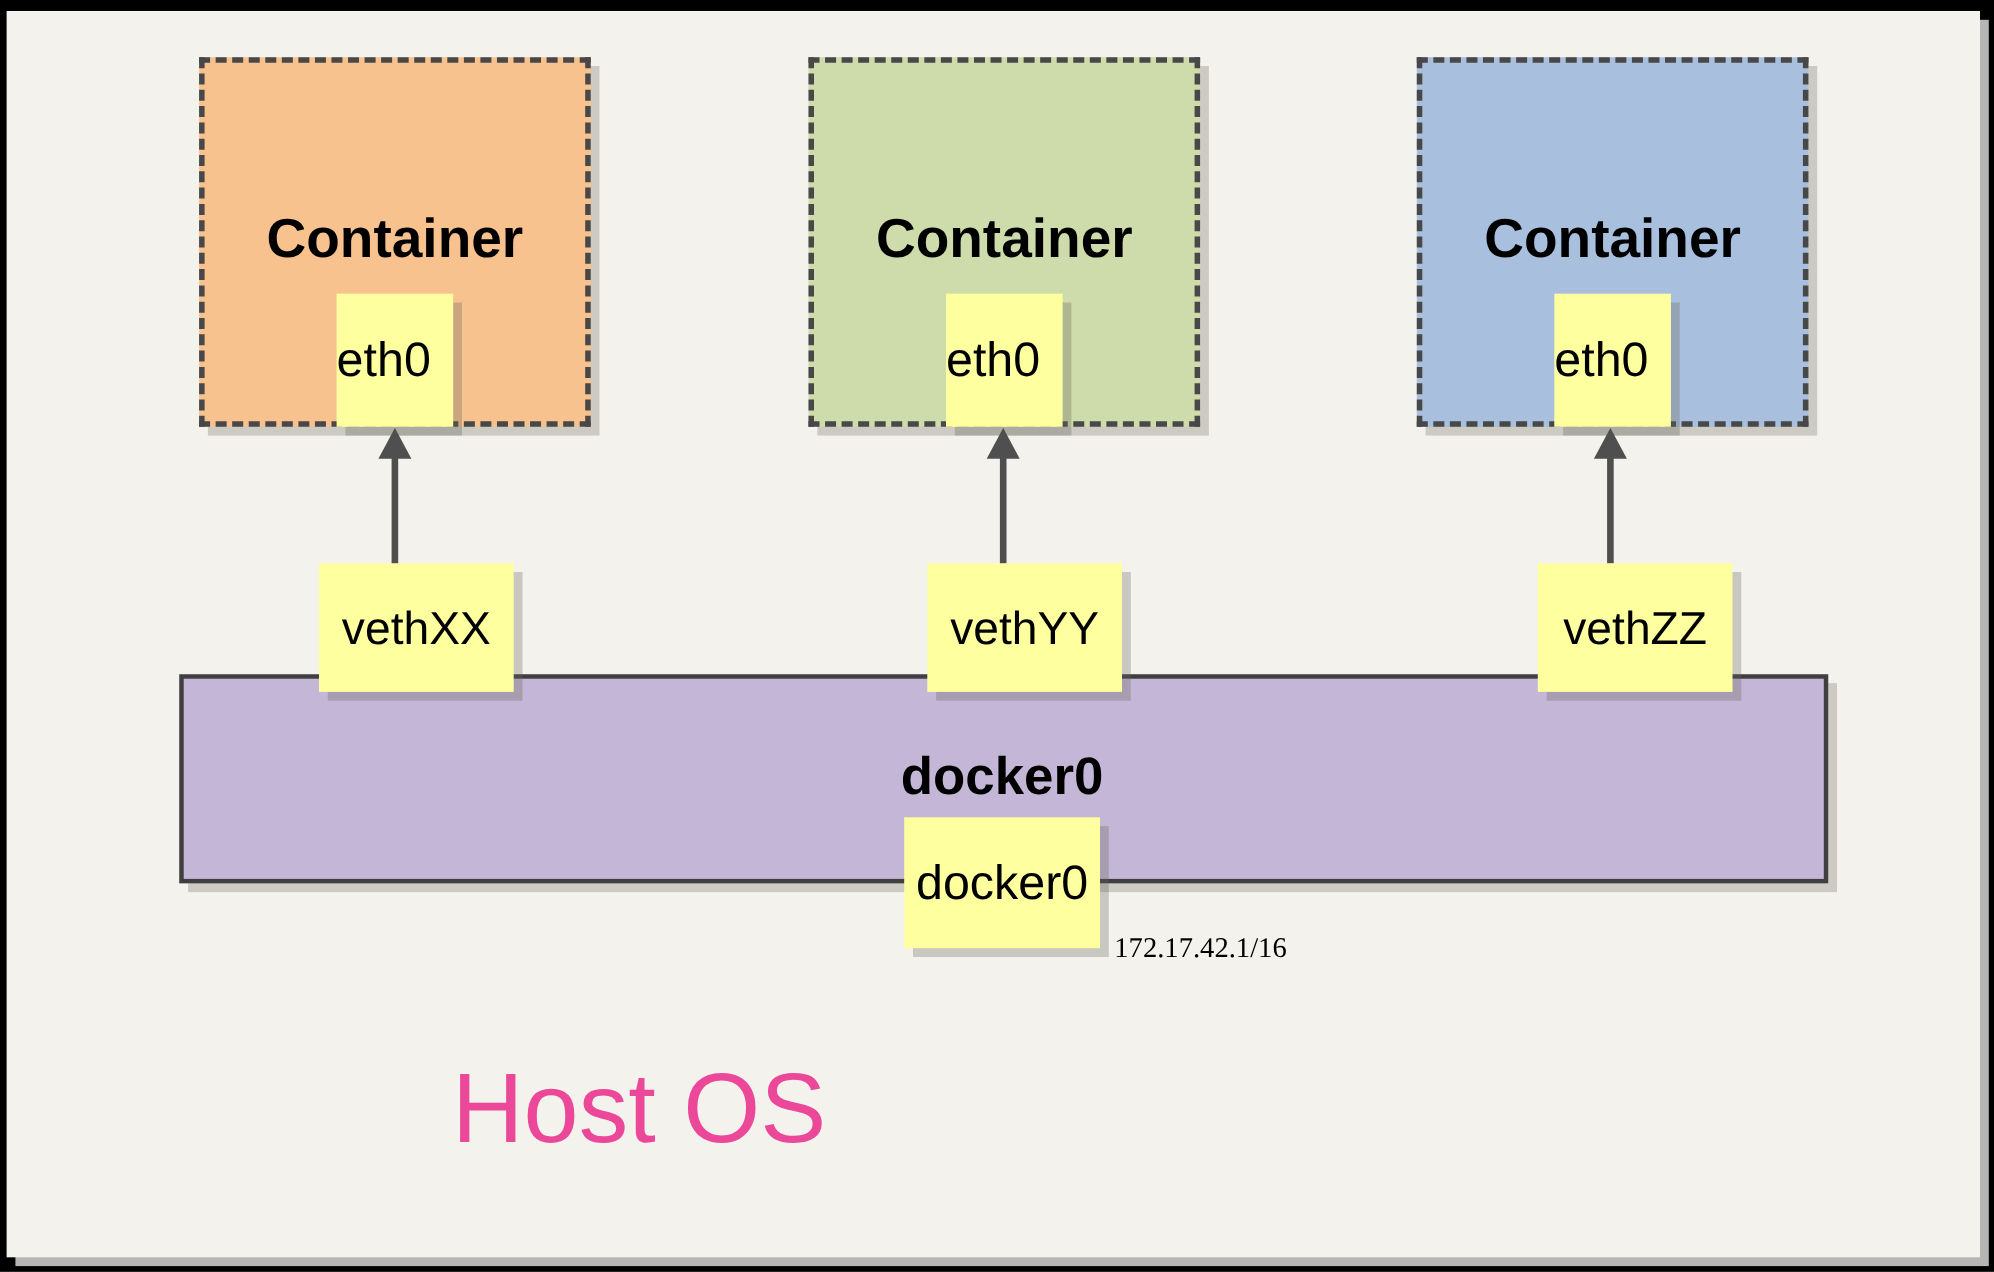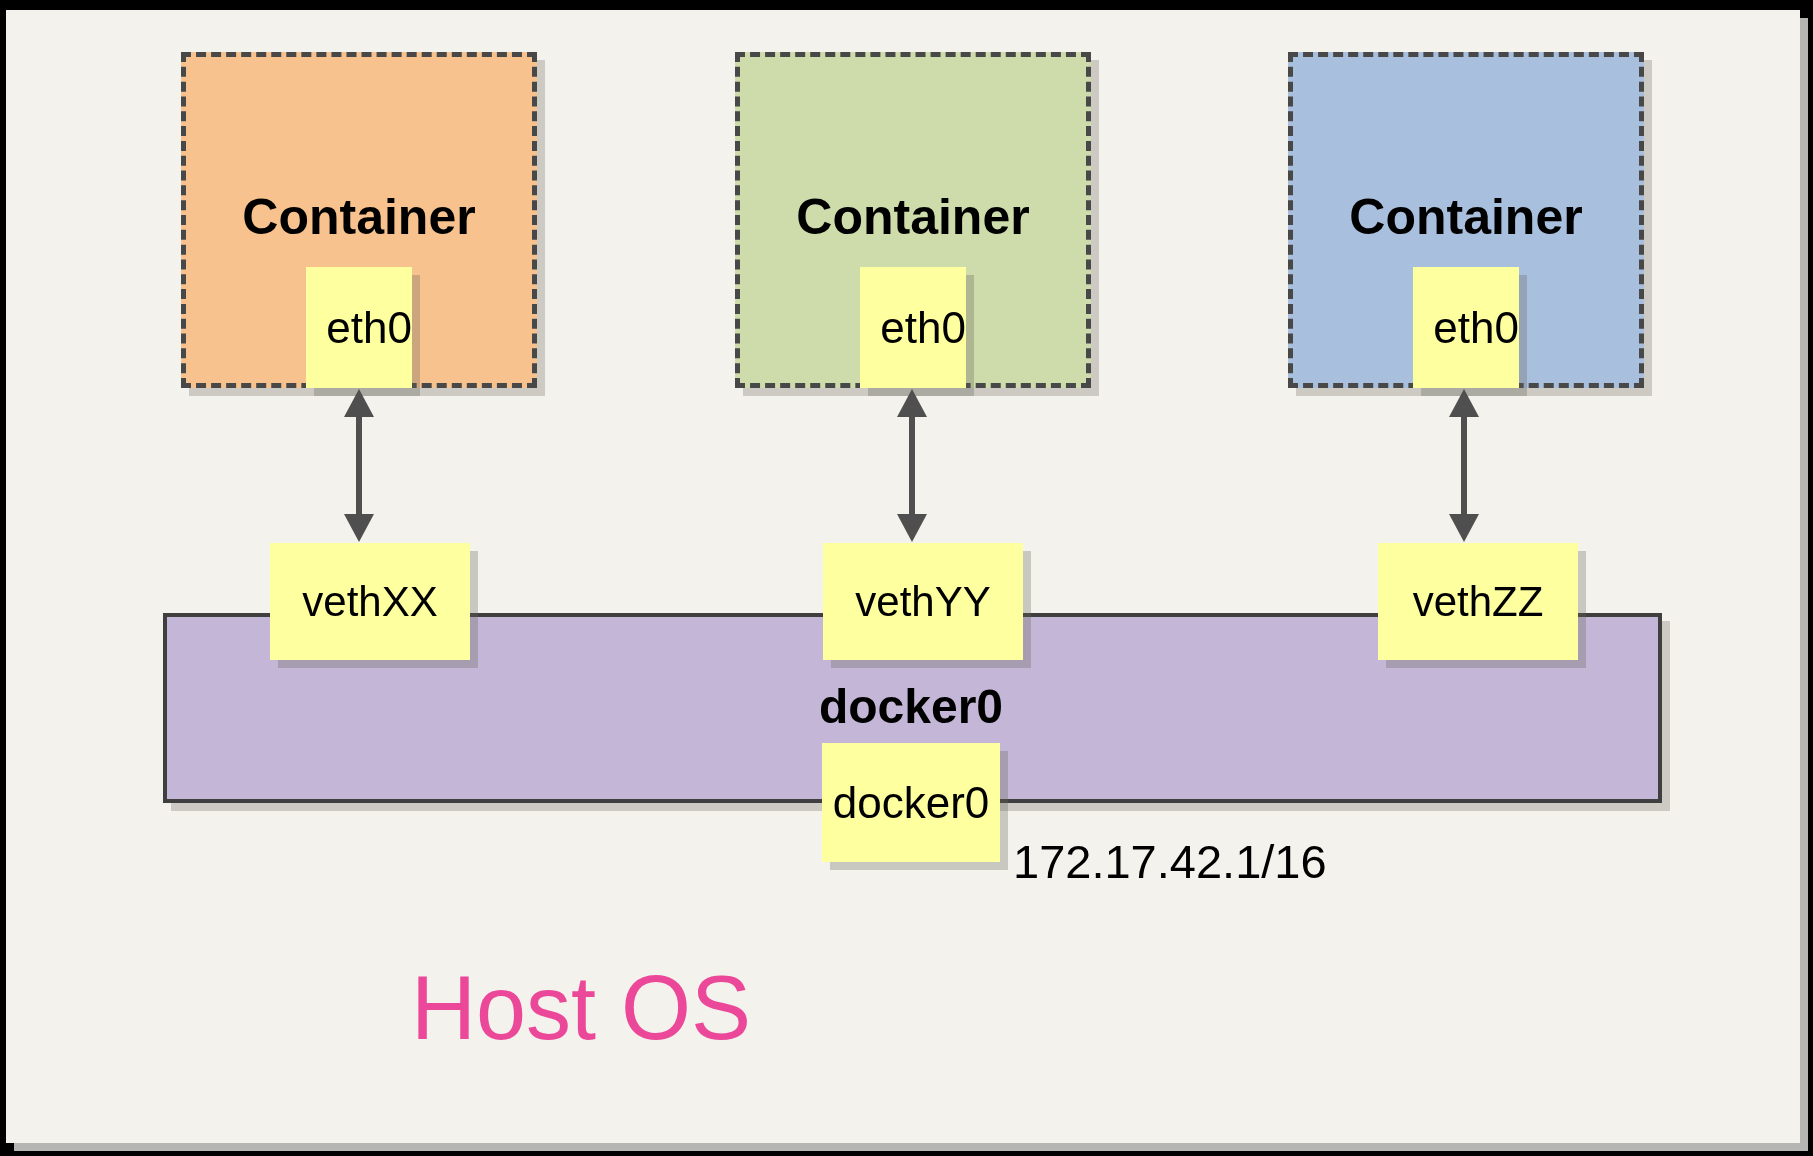--- a/index.html
+++ b/index.html
@@ -36,21 +36,21 @@
     text-align: center;
     font-size: 50px; font-weight: bold; color: #000000;
     line-height: 50px;
   }
   .eth-box {
     position: absolute;
     left: calc(50% - 53px); bottom: -5px;
     width: 106px; height: 121px;
     background: #feff9f;
     box-shadow: 8px 8px 0 rgba(99,99,90,0.30);
-    display: flex; align-items: center; justify-content: flex-end;
+    display: flex; align-items: center; justify-content: flex-start;
     font-size: 44px; color: #000;
   }
   
   .arrow {
     position: absolute;
     top: 389px;
     width: 40px; height: 153px;
   }
   .arrow.a0 { left: 339px; }
   .arrow.a1 { left: 892px; }
@@ -67,44 +67,45 @@
   }
   .bridge-label {
     position: absolute;
     left: 761px; top: 683px; width: 300px;
     text-align: center;
     font-size: 48px; font-weight: bold; color: #000;
     line-height: 48px;
   }
   .veth-box {
     position: absolute;
-    top: 543px;
-    width: 200px; height: 117px;
+    top: 512px;
+    width: 177px; height: 117px;
     background: #feff9f;
     box-shadow: 8px 8px 0 rgba(99,99,90,0.30);
     display: flex; align-items: center; justify-content: center;
-    font-size: 42px; color: #000;
+    font-size: 42px; color: #000; margin-left: 20px;
   }
   .veth-box.v0 { left: 270px; }
   .veth-box.v1 { left: 823px; }
   .veth-box.v2 { left: 1378px; }
   .docker0-box {
     position: absolute;
     left: 822px; top: 743px;
     width: 178px; height: 119px;
     background: #feff9f;
     box-shadow: 8px 8px 0 rgba(99,99,90,0.30);
     display: flex; align-items: center; justify-content: center;
     font-size: 44px; color: #000;
   }
   .ip-label {
     position: absolute;
     left: 1013px; top: 841px;
-    font-size: 47px; color: #000;
+    font-size: 26px; color: #000;
     line-height: 42px;
+    font-family: Liberation Serif, serif;
   }
   .host-label {
     position: absolute;
     left: 411px; top: 960px; width: 1000px;
     text-align: left;
     font-size: 90px; color: #ec4899;
     line-height: 96px;
   }
 </style>
 </head>

